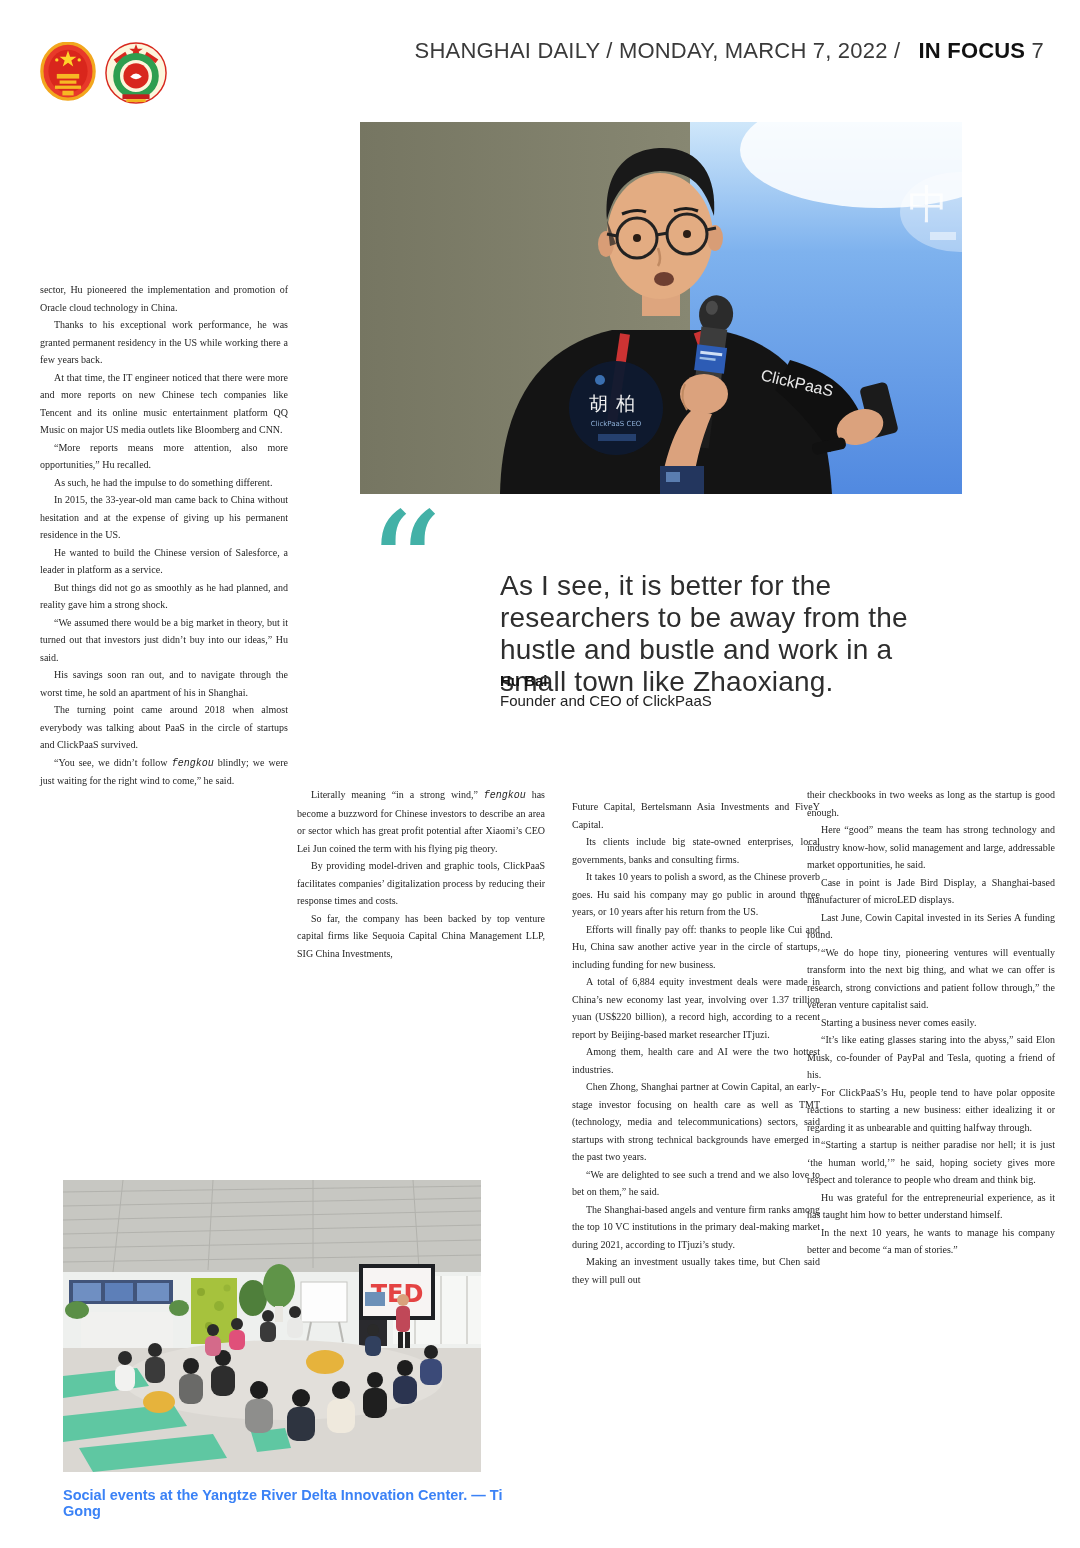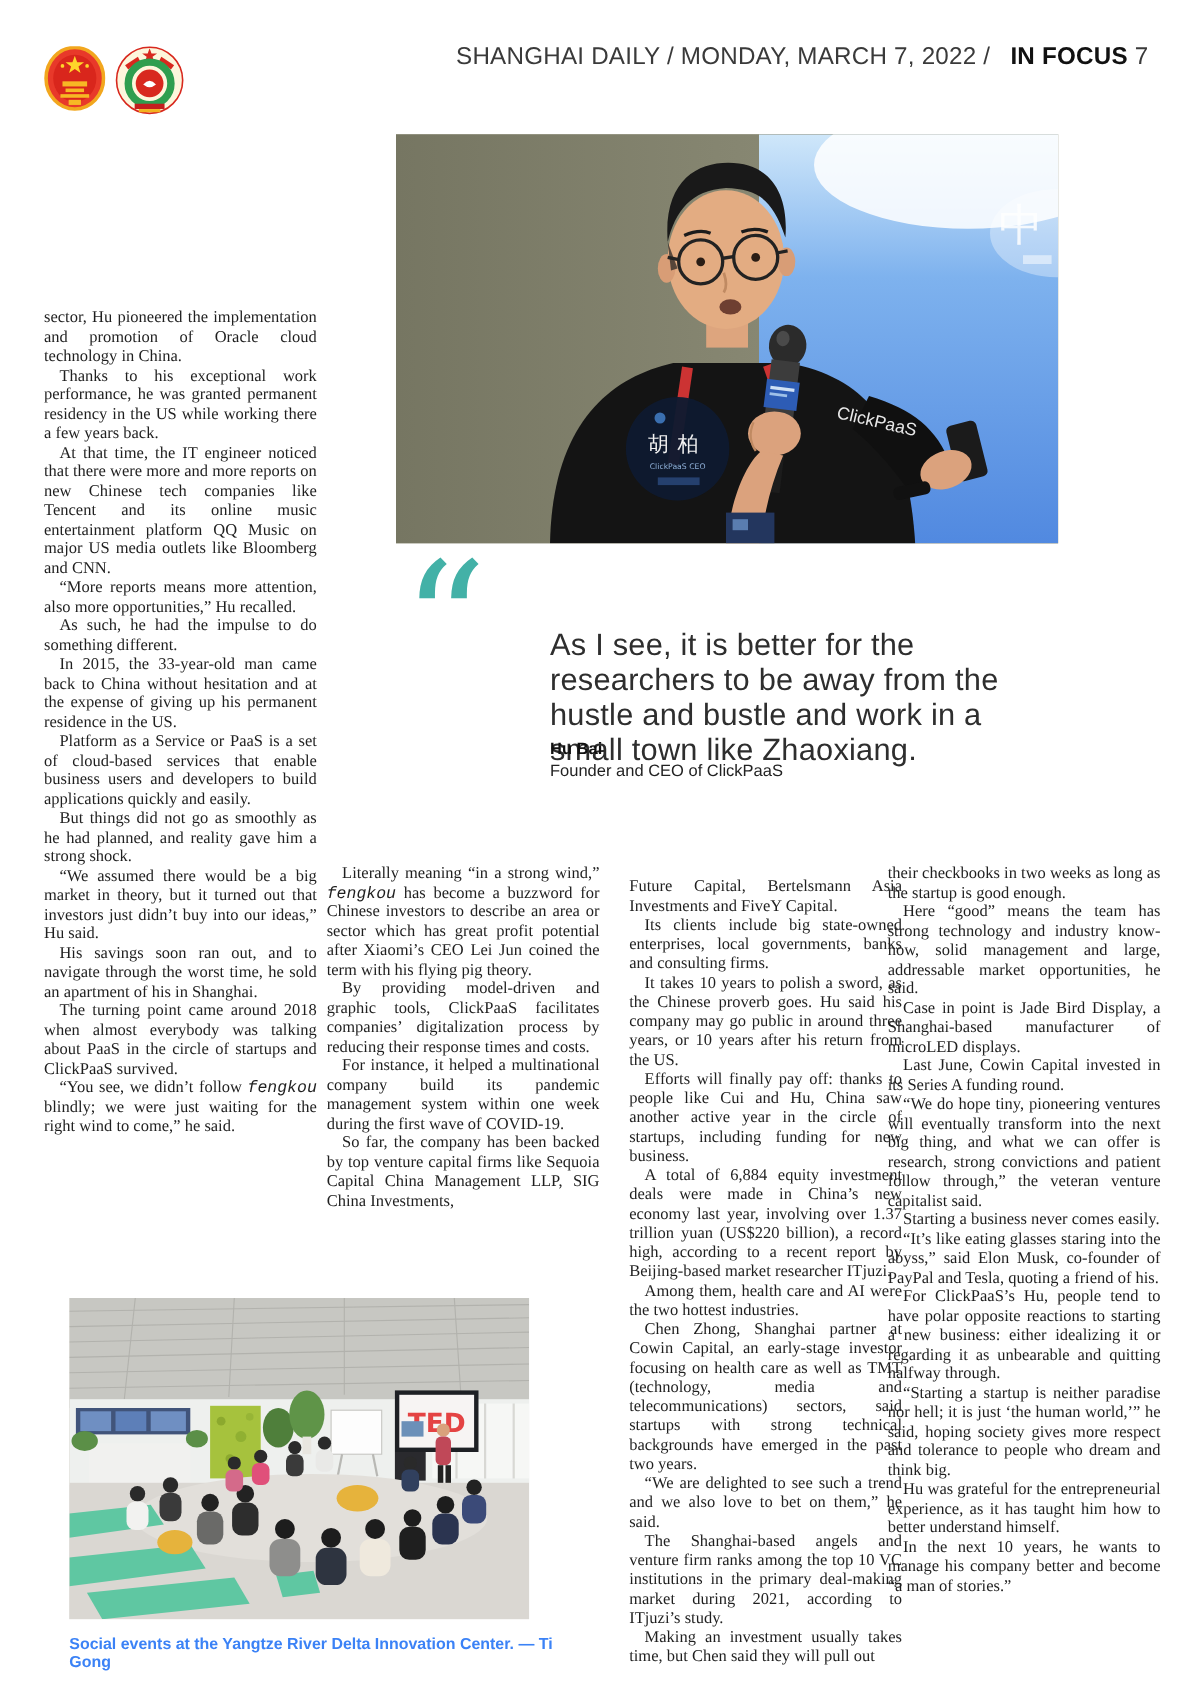--- a/index.html
+++ b/index.html
@@ -24,21 +24,21 @@
               font-size:150px;line-height:1;color:#43b1a7;}
   .quote-text{position:absolute;left:500px;top:570px;width:460px;
               font-family:"Liberation Sans",sans-serif;font-size:28px;line-height:32px;
               color:#2e2e2e;letter-spacing:.2px;}
   .quote-author{position:absolute;left:500px;top:672px;font-family:"Liberation Sans",sans-serif;
                 font-size:15px;font-weight:bold;color:#111;}
   .quote-author-title{position:absolute;left:500px;top:692px;font-family:"Liberation Sans",sans-serif;
                 font-size:15px;color:#222;}
 
   
-  .article-col{position:absolute;width:248px;font-size:15px;line-height:17.5px;
+  .article-col{position:absolute;width:248px;font-size:10px;line-height:17.5px;
                text-align:justify;hyphens:auto;-webkit-hyphens:auto;}
   .article-col p{margin:0;text-indent:14px;}
   .article-col p.noindent{text-indent:0;}
   .article-col em{font-style:italic;font-family:Liberation Mono, monospace;}
   #col1{left:40px;top:281px;}
   #col2{left:297px;top:786px;}
   #col3{left:572px;top:786px;margin-top:12px;}
   #col4{left:807px;top:786px;}
 
   
@@ -162,31 +162,30 @@
   <div class="quote-author">Hu Bai</div>
   <div class="quote-author-title">Founder and CEO of ClickPaaS</div>
 
   <div id="col1" class="article-col">
       <p class="noindent">sector, Hu pioneered the implementation and promotion of Oracle cloud technology in China.</p>
       <p>Thanks to his exceptional work performance, he was granted permanent residency in the US while working there a few years back.</p>
       <p>At that time, the IT engineer noticed that there were more and more reports on new Chinese tech companies like Tencent and its online music entertainment platform QQ Music on major US media outlets like Bloomberg and CNN.</p>
       <p>“More reports means more attention, also more opportunities,” Hu recalled.</p>
       <p>As such, he had the impulse to do something different.</p>
       <p>In 2015, the 33-year-old man came back to China without hesitation and at the expense of giving up his permanent residence in the US.</p>
-      <p>Platform as a Service or PaaS is a set of cloud-based services that enable business users and developers to build applications quickly and easily.</p>
+      <p>He wanted to build the Chinese version of Salesforce, a leader in platform as a service.</p>
       <p>But things did not go as smoothly as he had planned, and reality gave him a strong shock.</p>
       <p>“We assumed there would be a big market in theory, but it turned out that investors just didn’t buy into our ideas,” Hu said.</p>
       <p>His savings soon ran out, and to navigate through the worst time, he sold an apartment of his in Shanghai.</p>
       <p>The turning point came around 2018 when almost everybody was talking about PaaS in the circle of startups and ClickPaaS survived.</p>
       <p>“You see, we didn’t follow <em>fengkou</em> blindly; we were just waiting for the right wind to come,” he said.</p>
     </div>
   <div id="col2" class="article-col">
       <p>Literally meaning “in a strong wind,” <em>fengkou</em> has become a buzzword for Chinese investors to describe an area or sector which has great profit potential after Xiaomi’s CEO Lei Jun coined the term with his flying pig theory.</p>
       <p>By providing model-driven and graphic tools, ClickPaaS facilitates companies’ digitalization process by reducing their response times and costs.</p>
-      <p>For instance, it helped a multinational company build its pandemic management system within one week during the first wave of COVID-19.</p>
       <p>So far, the company has been backed by top venture capital firms like Sequoia Capital China Management LLP, SIG China Investments,</p>
     </div>
   <div id="col3" class="article-col">
       <p class="noindent">Future Capital, Bertelsmann Asia Investments and FiveY Capital.</p>
       <p>Its clients include big state-owned enterprises, local governments, banks and consulting firms.</p>
       <p>It takes 10 years to polish a sword, as the Chinese proverb goes. Hu said his company may go public in around three years, or 10 years after his return from the US.</p>
       <p>Efforts will finally pay off: thanks to people like Cui and Hu, China saw another active year in the circle of startups, including funding for new business.</p>
       <p>A total of 6,884 equity investment deals were made in China’s new economy last year, involving over 1.37 trillion yuan (US$220 billion), a record high, according to a recent report by Beijing-based market researcher ITjuzi.</p>
       <p>Among them, health care and AI were the two hottest industries.</p>
       <p>Chen Zhong, Shanghai partner at Cowin Capital, an early-stage investor focusing on health care as well as TMT (technology, media and telecommunications) sectors, said startups with strong technical backgrounds have emerged in the past two years.</p>

